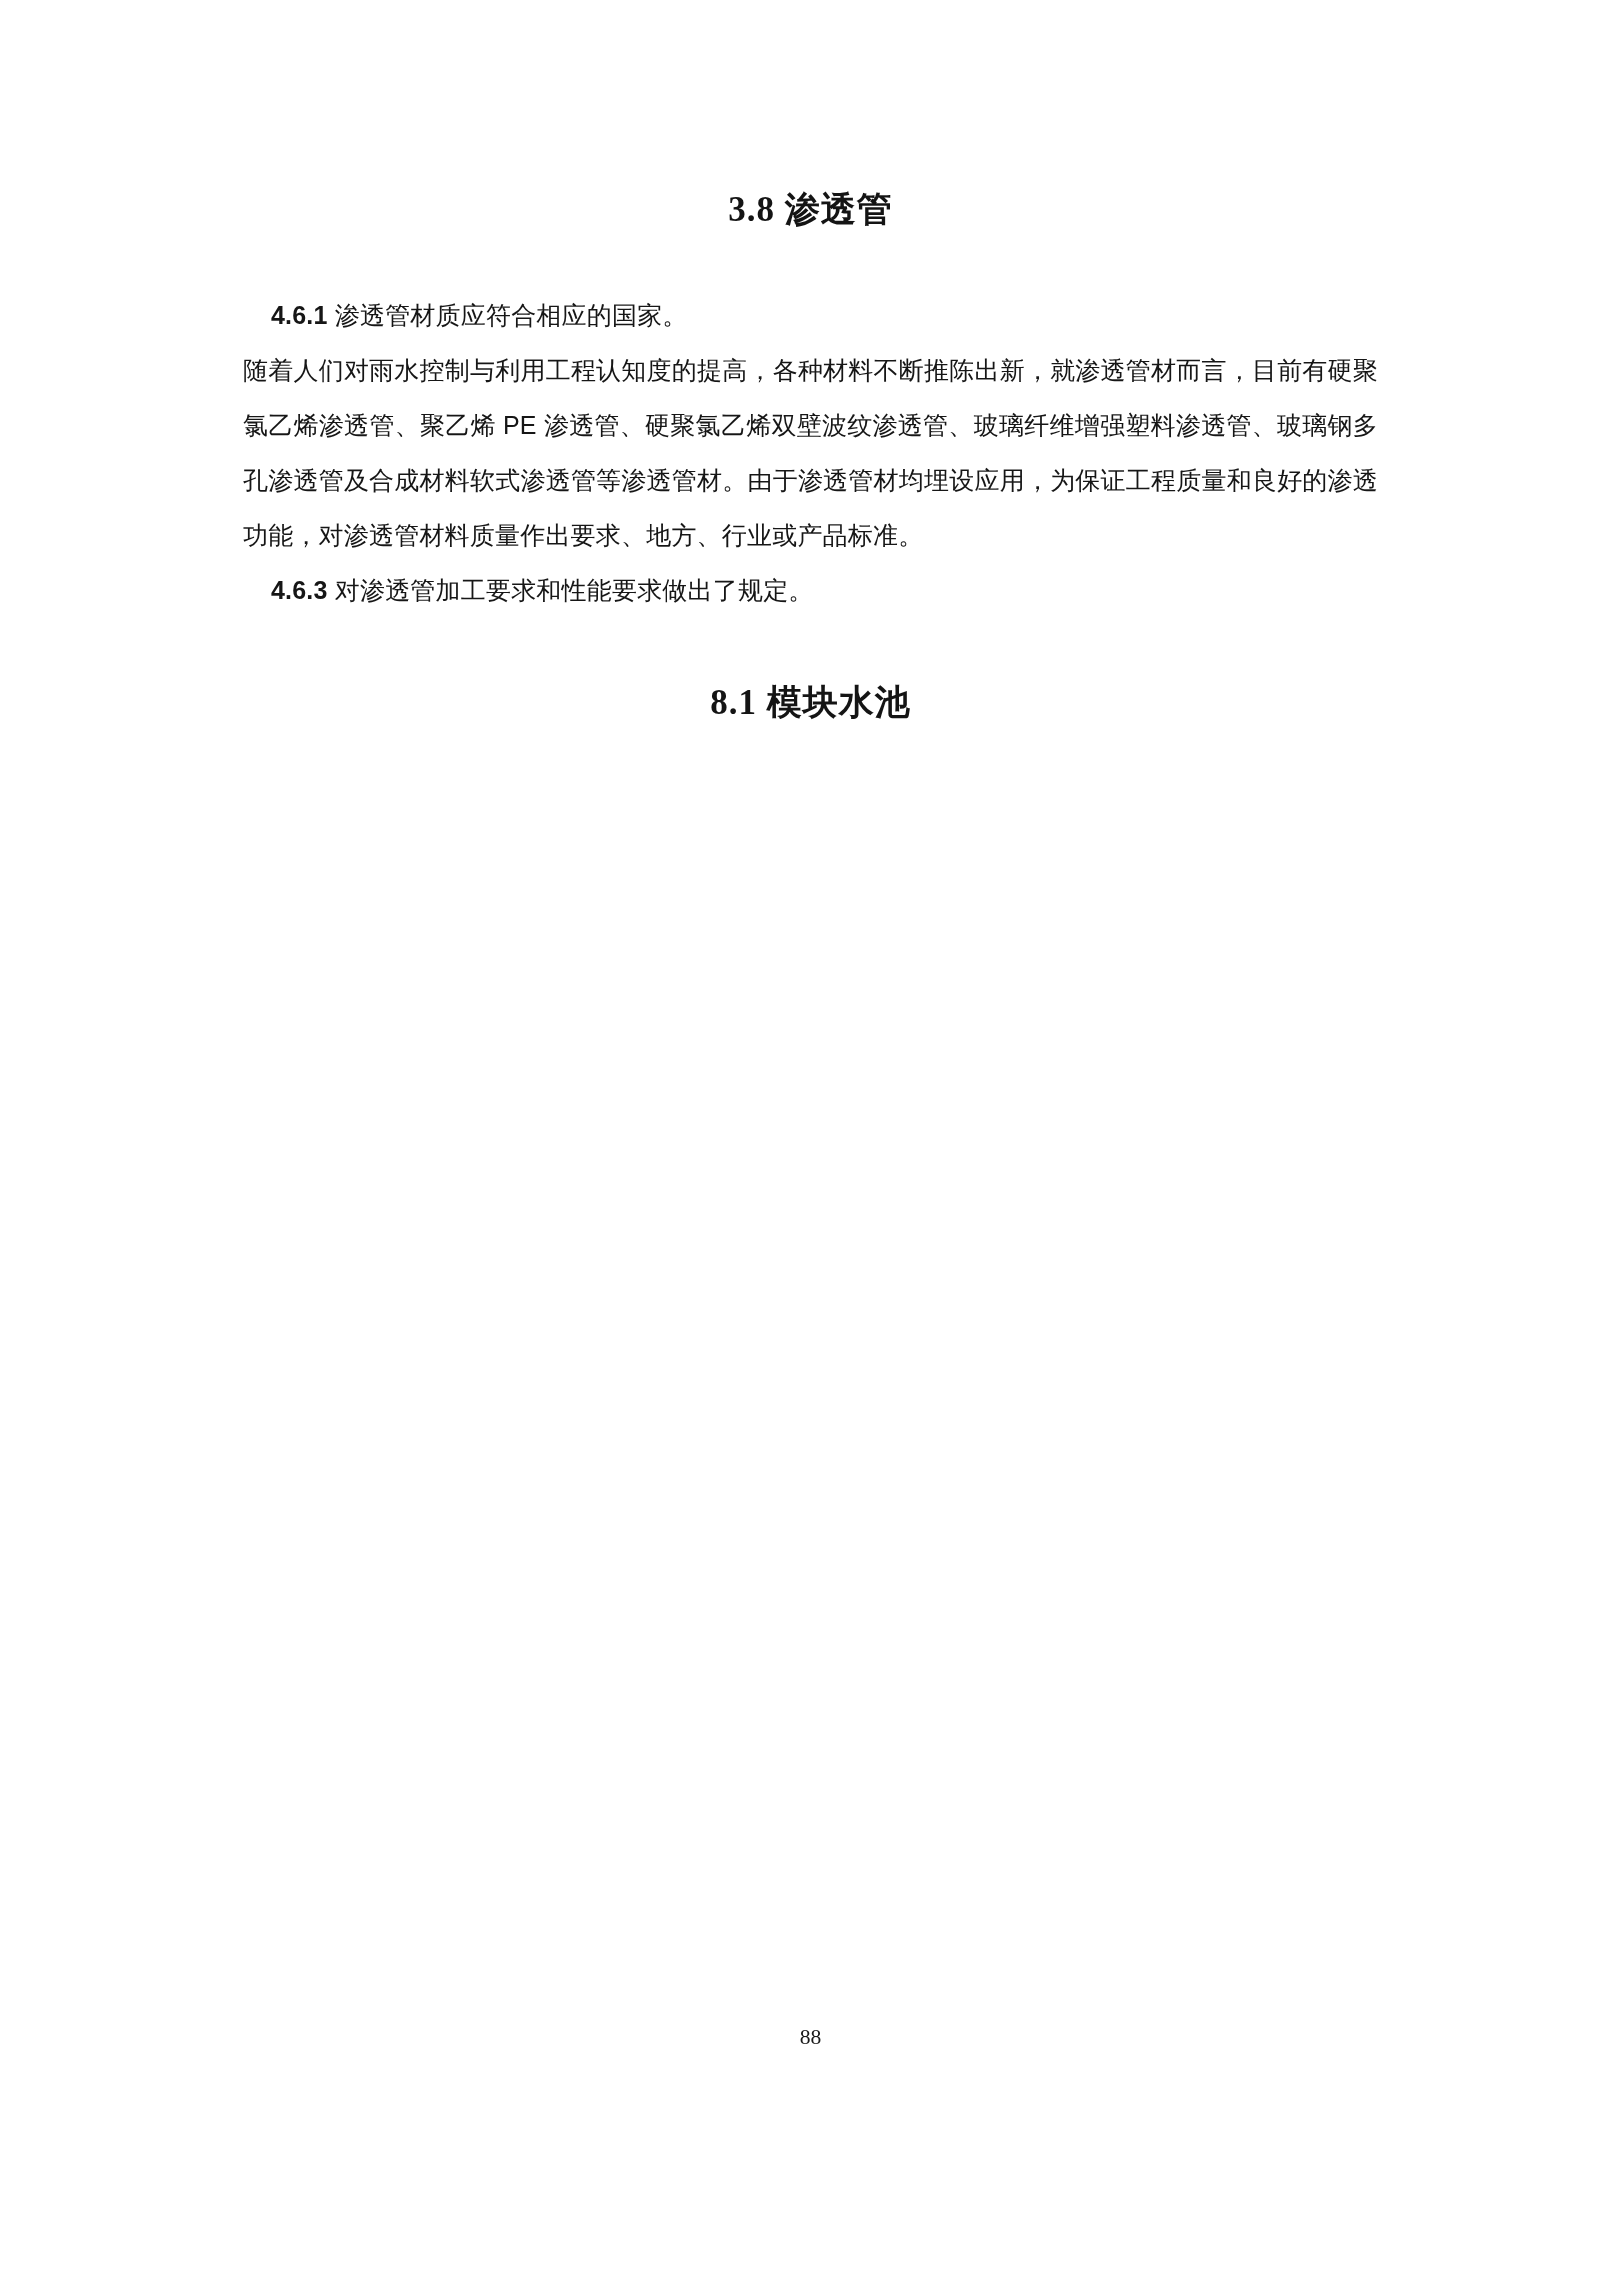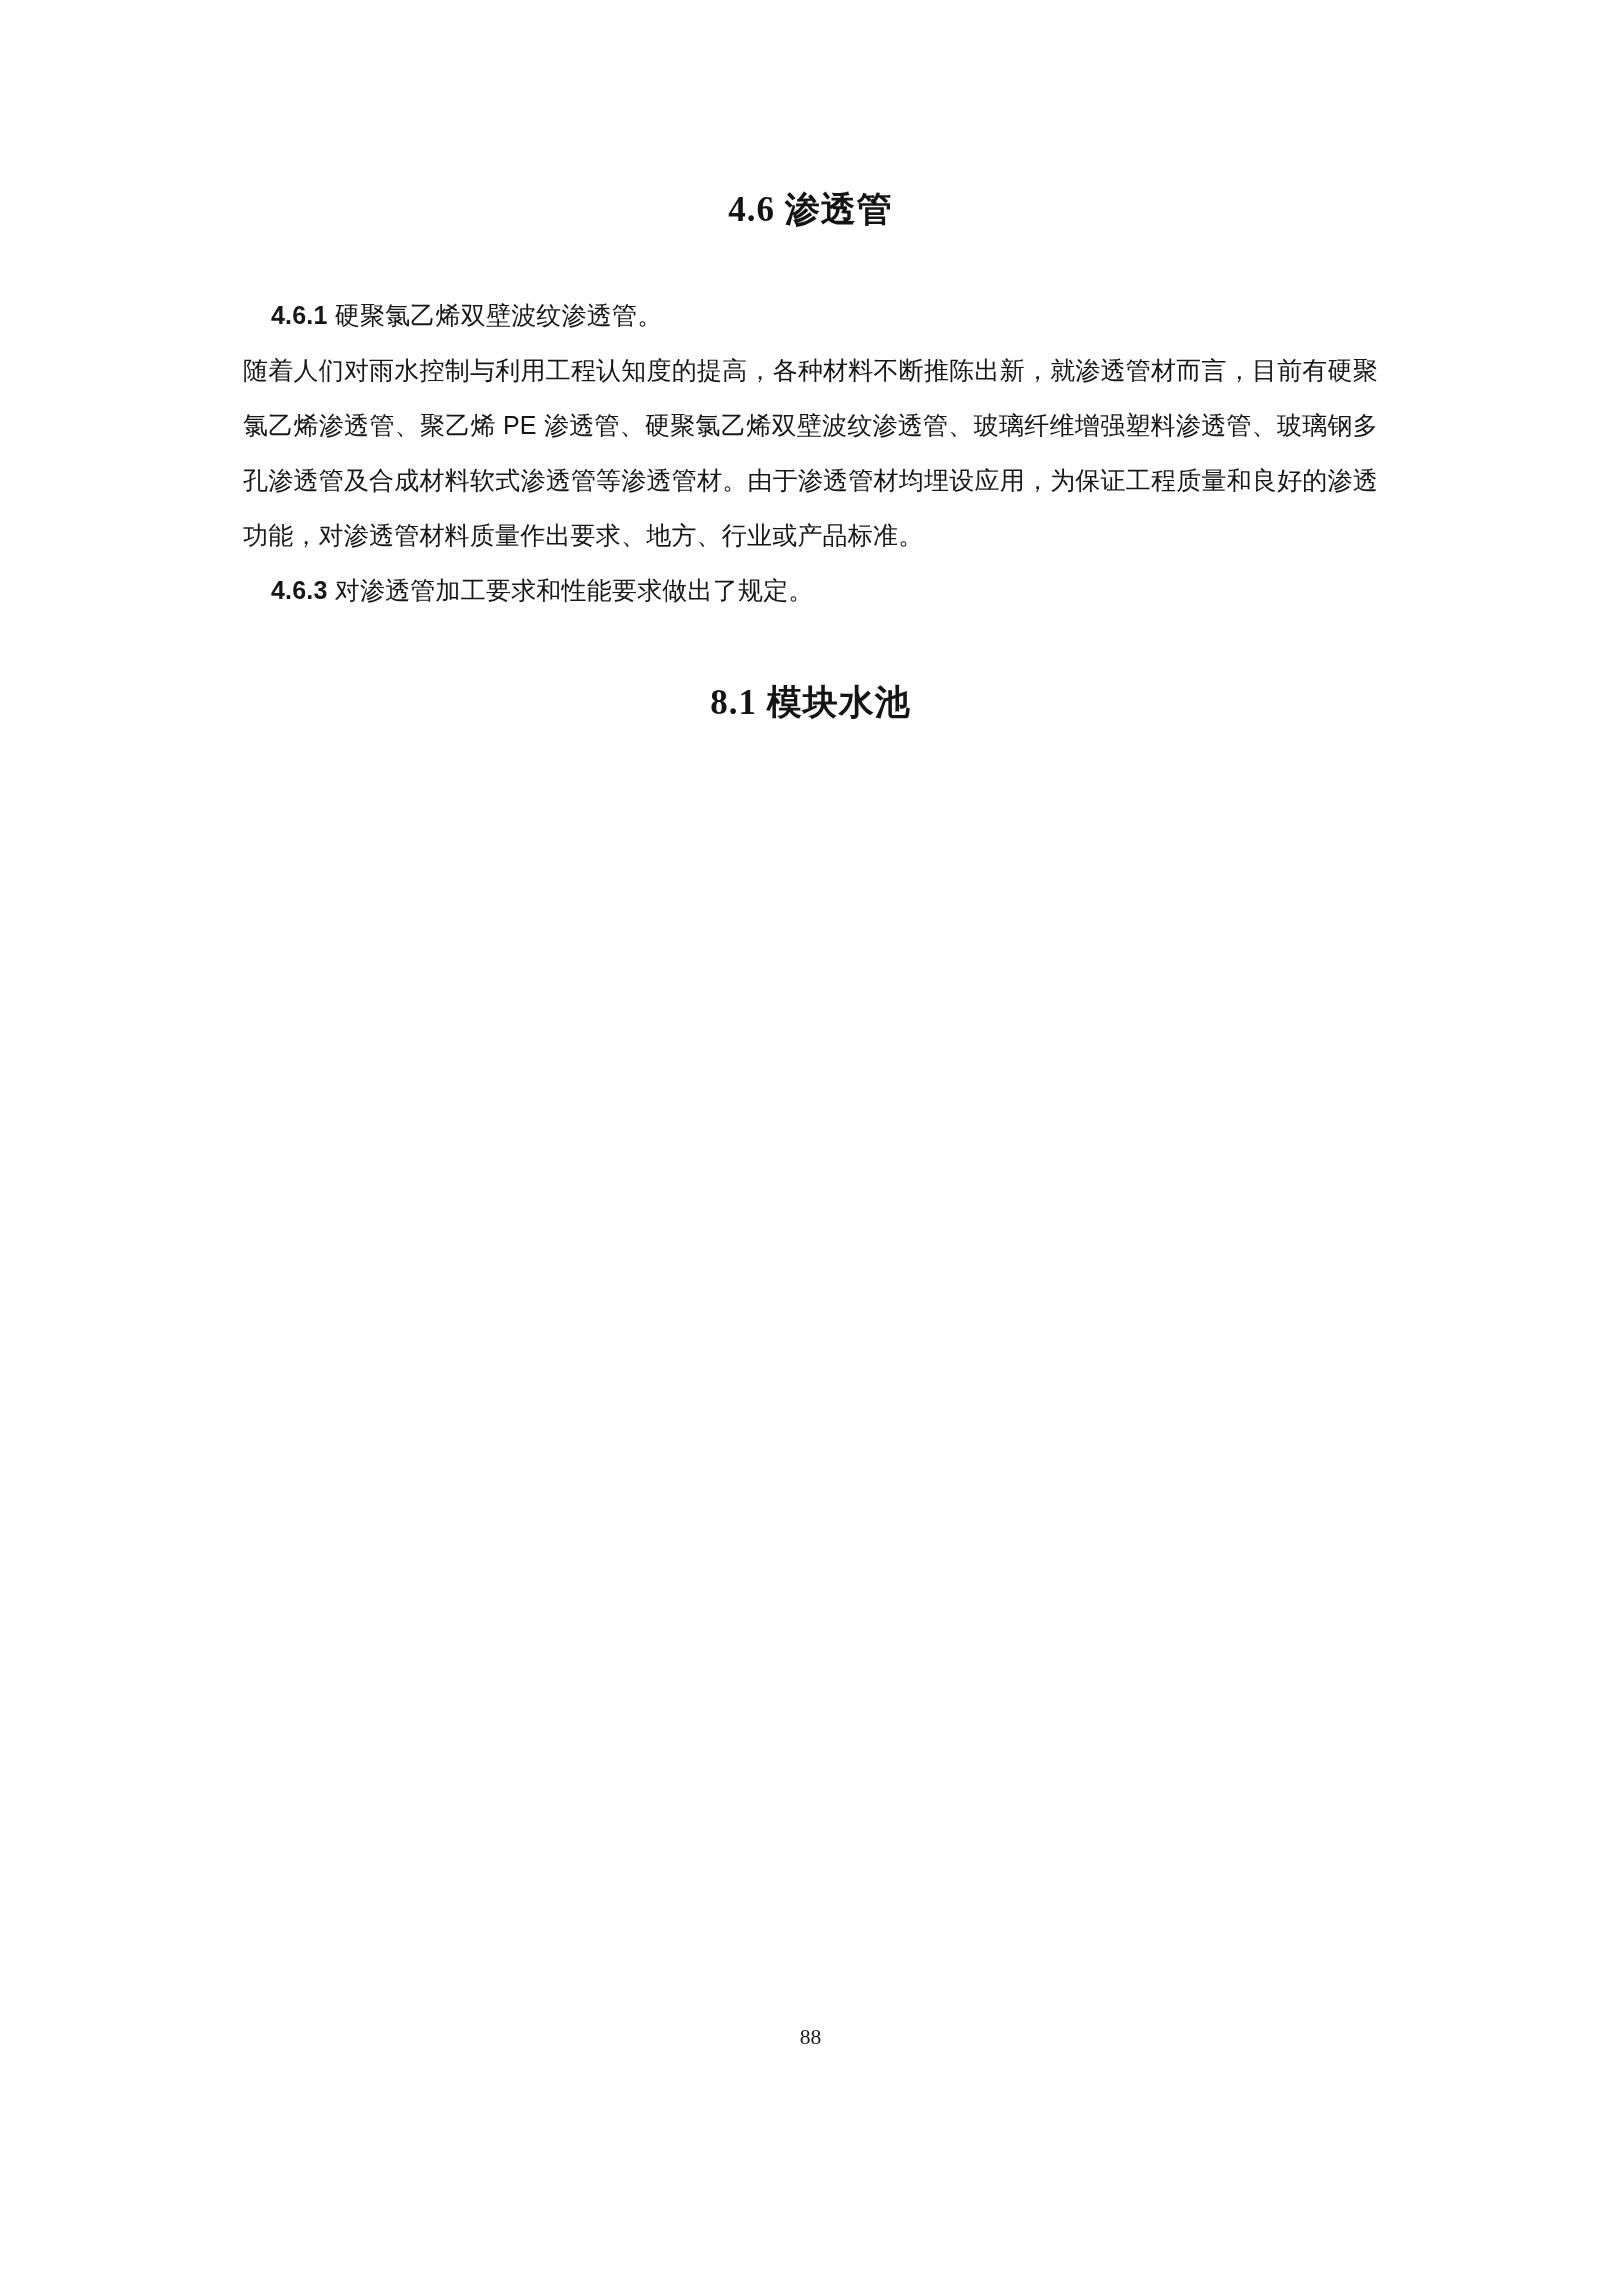--- a/index.html
+++ b/index.html
@@ -71,26 +71,26 @@
     color: #1a1a1a;
     margin-top: 22px;
   }
 </style>
 </head>
 <body>
 
 <div class="page">
   <div class="content">
 
-    <h2 class="section-title">4.6 渗透管</h2>
+    <h2 class="section-title">3.8 渗透管</h2>
     <div class="title-gap-after"></div>
 
     <p class="para">
       <span class="clause-no">4.6.1</span>
-      <span>硬聚氯乙烯双壁波纹渗透管。</span>
+      <span>渗透管材质应符合相应的国家。</span>
     </p>
 
     <p class="para">
       <span>随着人们对雨水控制与利用工程认知度的提高，各种材料不断推陈出新，就渗透管材而言，目前有硬聚氯乙烯渗透管、聚乙烯 PE 渗透管、硬聚氯乙烯双壁波纹渗透管、玻璃纤维增强塑料渗透管、玻璃钢多孔渗透管及合成材料软式渗透管等渗透管材。由于渗透管材均埋设应用，为保证工程质量和良好的渗透功能，对渗透管材料质量作出要求、地方、行业或产品标准。</span>
     </p>
 
     <p class="para">
       <span class="clause-no">4.6.3</span>
       <span>对渗透管加工要求和性能要求做出了规定。</span>
     </p>

